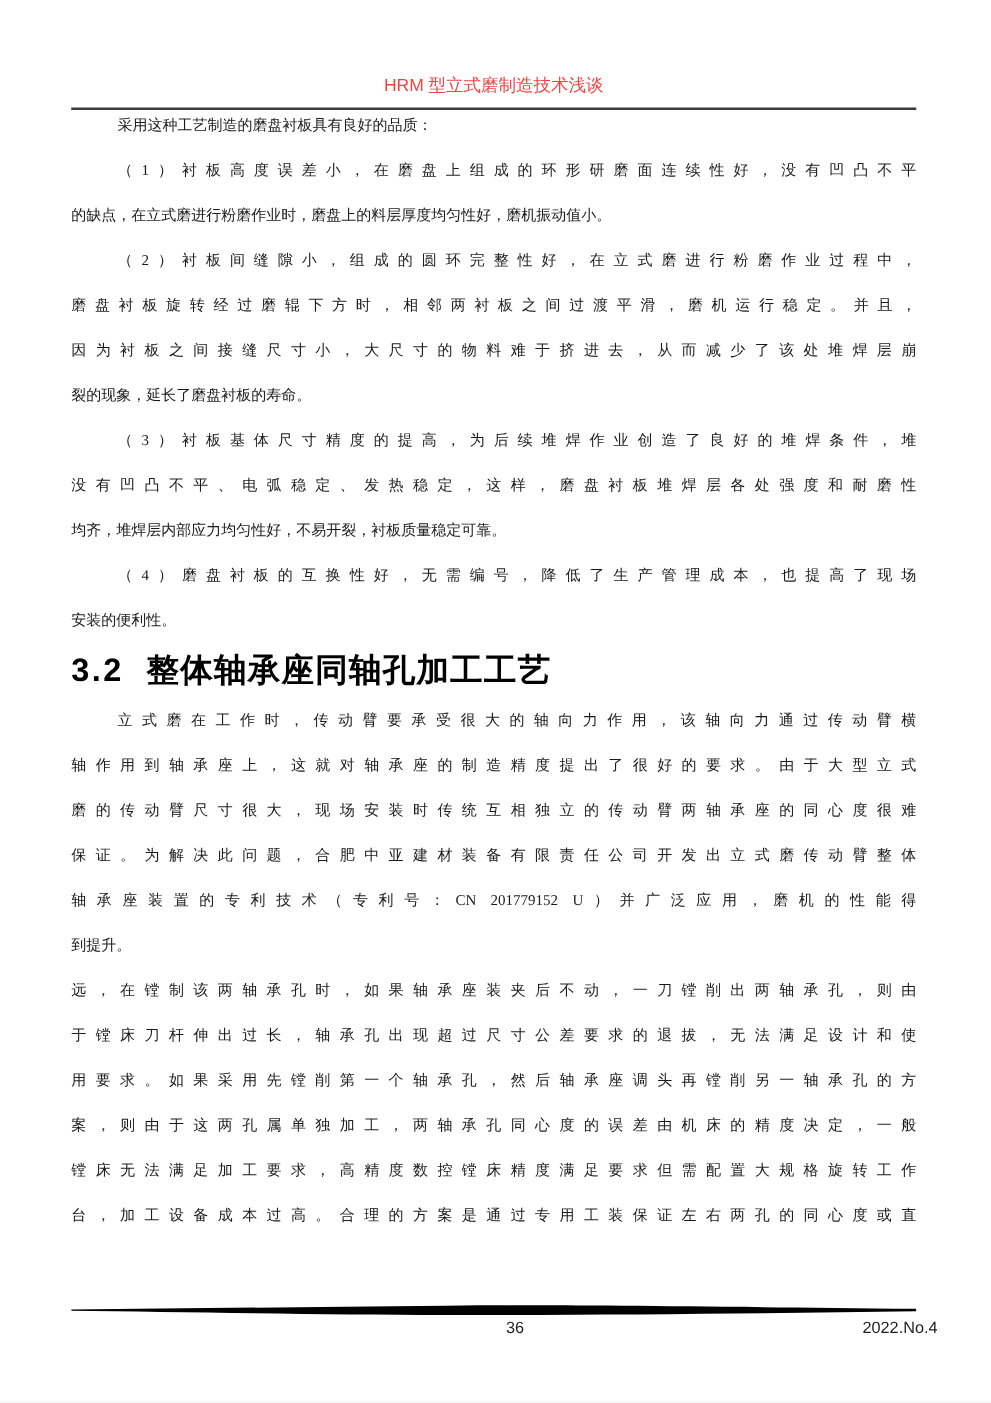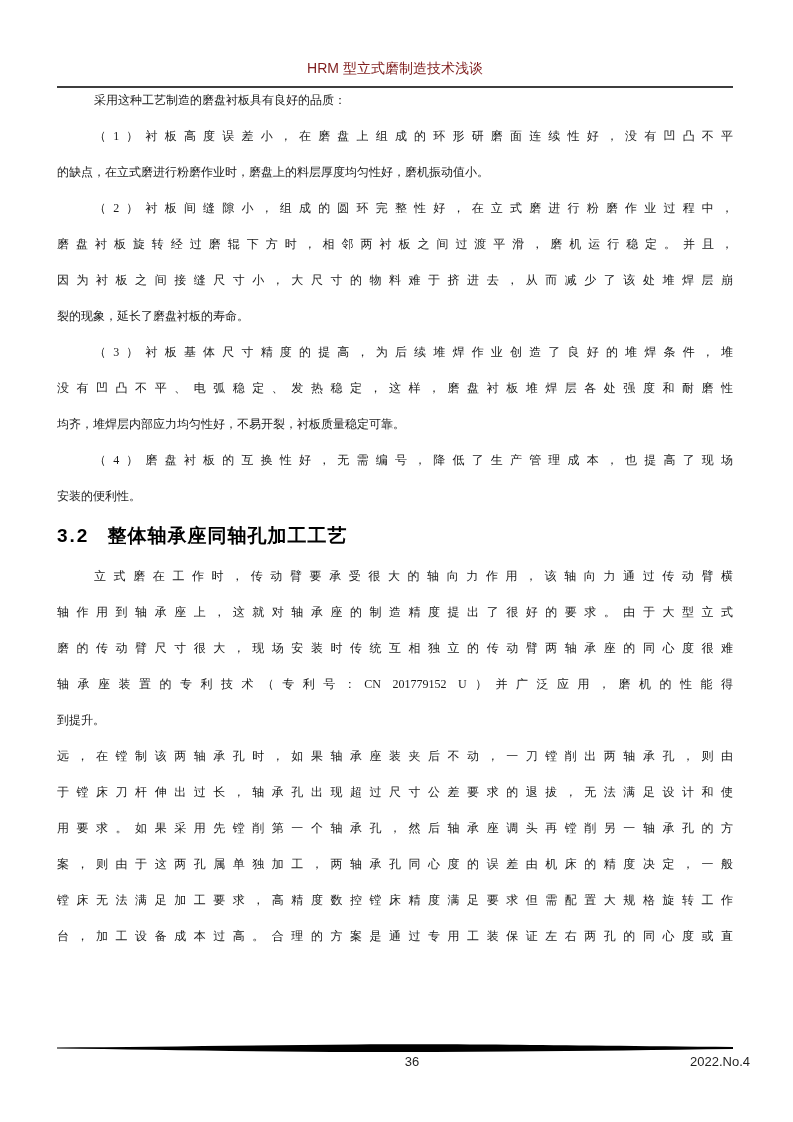--- a/index.html
+++ b/index.html
@@ -21,21 +21,21 @@
   .header-title {
     position: absolute;
     left: 57px;
     top: 56px;
     width: 676px;
     height: 24px;
     line-height: 24px;
     text-align: center;
     font-family: "Liberation Sans", "DejaVu Sans", sans-serif;
     font-size: 14px;
-    color: #7f1d1d;
+    color: #ef4444;
   }
   .header-rule {
     position: absolute;
     left: 57px;
     top: 86px;
     width: 676px;
     height: 2px;
     background: #3d3d3d;
   }
   
@@ -59,21 +59,21 @@
   }
   .line.last {
     text-align: left;
     text-align-last: left;
   }
   .h2 {
     height: 44px;
     line-height: 44px;
     font-family: "Liberation Sans", "DejaVu Sans", sans-serif;
     font-weight: bold;
-    font-size: 19px;
+    font-size: 26px;
     color: #000000;
     letter-spacing: 1px;
   }
   .h2-num {
     margin-right: 18px;
     letter-spacing: 2px;
   }
   
   .footer-bar {
     position: absolute;
@@ -123,20 +123,21 @@
       <div class="line last">裂的现象，延长了磨盘衬板的寿命。</div>
       <div class="line first">（3）衬板基体尺寸精度的提高，为后续堆焊作业创造了良好的堆焊条件，堆</div>
       <div class="line">没有凹凸不平、电弧稳定、发热稳定，这样，磨盘衬板堆焊层各处强度和耐磨性</div>
       <div class="line last">均齐，堆焊层内部应力均匀性好，不易开裂，衬板质量稳定可靠。</div>
       <div class="line first">（4）磨盘衬板的互换性好，无需编号，降低了生产管理成本，也提高了现场</div>
       <div class="line last">安装的便利性。</div>
       <div class="h2"><span class="h2-num">3.2</span><span>整体轴承座同轴孔加工工艺</span></div>
       <div class="line first">立式磨在工作时，传动臂要承受很大的轴向力作用，该轴向力通过传动臂横</div>
       <div class="line">轴作用到轴承座上，这就对轴承座的制造精度提出了很好的要求。由于大型立式</div>
       <div class="line">磨的传动臂尺寸很大，现场安装时传统互相独立的传动臂两轴承座的同心度很难</div>
+      <div class="line">保证。为解决此问题，合肥中亚建材装备有限责任公司开发出立式磨传动臂整体</div>
       <div class="line">轴承座装置的专利技术（专利号：CN 201779152 U）并广泛应用，磨机的性能得</div>
       <div class="line last">到提升。</div>
       <div class="line">远，在镗制该两轴承孔时，如果轴承座装夹后不动，一刀镗削出两轴承孔，则由</div>
       <div class="line">于镗床刀杆伸出过长，轴承孔出现超过尺寸公差要求的退拔，无法满足设计和使</div>
       <div class="line">用要求。如果采用先镗削第一个轴承孔，然后轴承座调头再镗削另一轴承孔的方</div>
       <div class="line">案，则由于这两孔属单独加工，两轴承孔同心度的误差由机床的精度决定，一般</div>
       <div class="line">镗床无法满足加工要求，高精度数控镗床精度满足要求但需配置大规格旋转工作</div>
       <div class="line">台，加工设备成本过高。合理的方案是通过专用工装保证左右两孔的同心度或直</div>
     </div>
 

